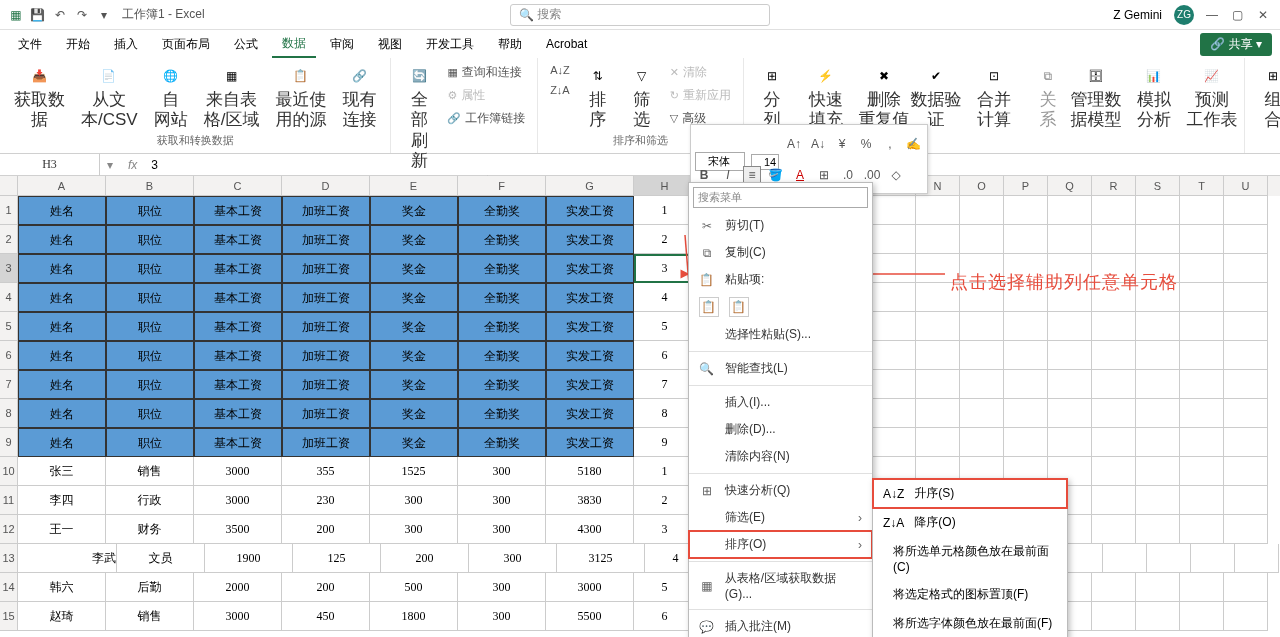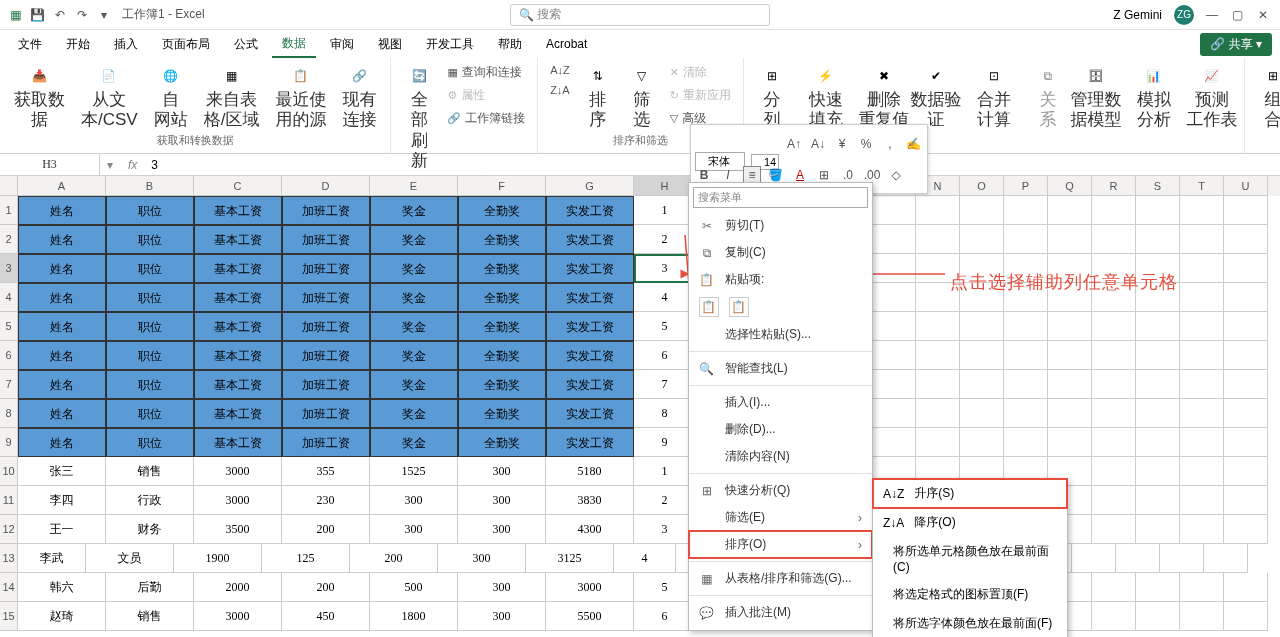--- a/index.html
+++ b/index.html
@@ -595,21 +595,21 @@
           <div class="cell body" style="width: 44px;"></div>
           <div class="cell body" style="width: 44px;"></div>
           <div class="cell body" style="width: 44px;"></div>
           <div class="cell body" style="width: 44px;"></div>
           <div class="cell body" style="width: 44px;"></div>
           <div class="cell body" style="width: 44px;"></div>
           <div class="cell body" style="width: 44px;"></div>
           <div class="cell body" style="width: 44px;"></div>
         </div>
         <div class="row">
-          <div class="cell body" style="width: 68px;">李武</div>
+          <div class="cell body" style="width: 99px; text-align: right;">李武</div>
           <div class="cell body" style="width: 88px;">文员</div>
           <div class="cell body" style="width: 88px;">1900</div>
           <div class="cell body" style="width: 88px;">125</div>
           <div class="cell body" style="width: 88px;">200</div>
           <div class="cell body" style="width: 88px;">300</div>
           <div class="cell body" style="width: 88px;">3125</div>
           <div class="cell body" style="width: 62px;">4</div>
           <div class="cell body" style="width: 44px;"></div>
           <div class="cell body" style="width: 44px;"></div>
           <div class="cell body" style="width: 44px;"></div>
@@ -725,21 +725,21 @@
       <span class="arrow">›</span>
     </div>
   <div class="mi boxed">
       <span class="mic"></span>
       <span>排序(O)</span>
       <span class="arrow">›</span>
     </div>
   <div class="sep"></div>
   <div class="mi">
       <span class="mic">▦</span>
-      <span>从表格/排序和筛选(G)...</span>
+      <span>从表格/区域获取数据(G)...</span>
     </div>
   <div class="sep"></div>
   <div class="mi">
       <span class="mic">💬</span>
       <span>插入批注(M)</span>
     </div>
 
 </div>
 
 <div class="submenu">

